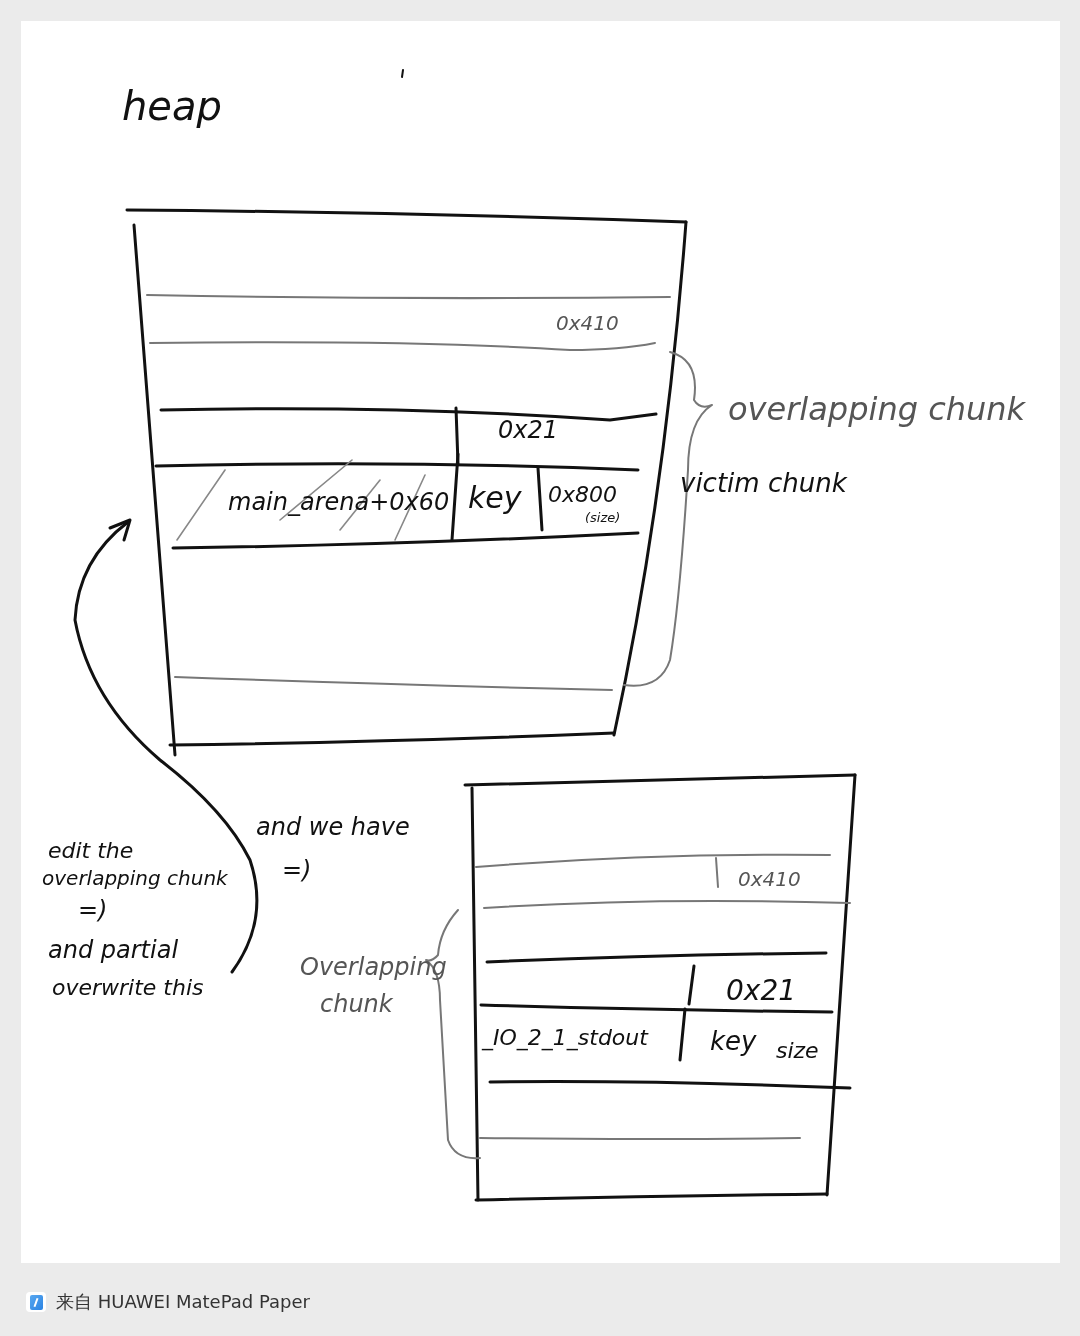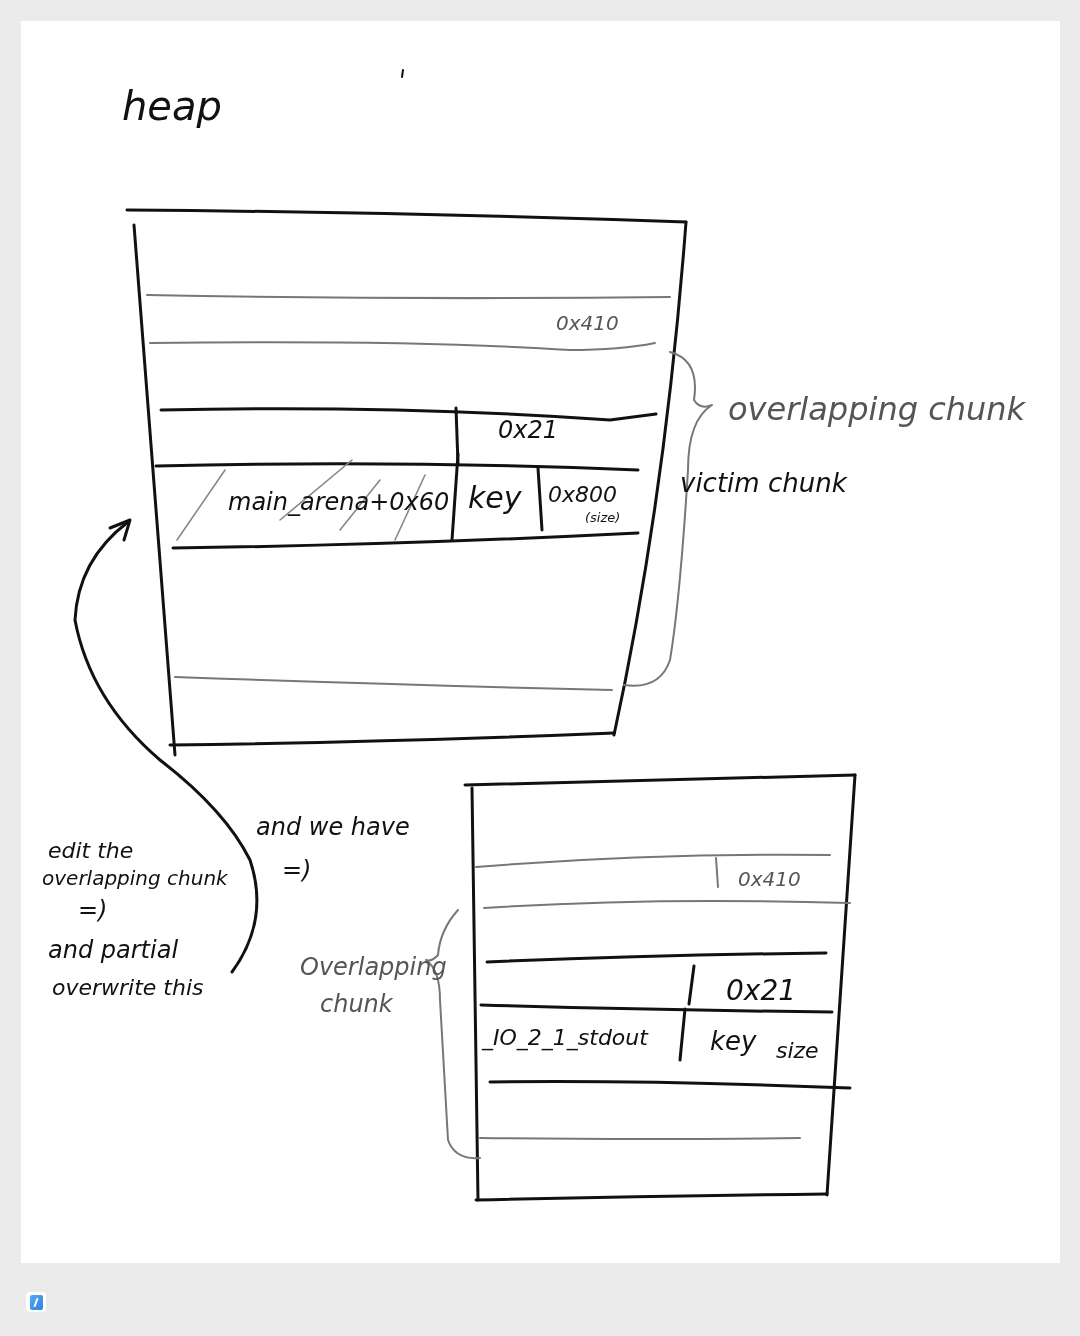--- a/index.html
+++ b/index.html
@@ -136,13 +136,14 @@
 
   <path class="gray" d="M458 910 Q440 930 438 955 Q432 962 426 960 Q440 970 440 1000 L448 1140 Q455 1160 480 1158"></path>
   <text class="hand-gray" x="300" y="975" font-size="24">Overlapping</text>
   <text class="hand-gray" x="320" y="1012" font-size="24">chunk</text>
 </svg>
 
 <div class="footer">
   <div class="app-icon">
       <div class="app-icon-inner"></div>
     </div>
+  <span class="footer-text">来自 HUAWEI MatePad Paper</span>
 </div>
 
 </body></html>

